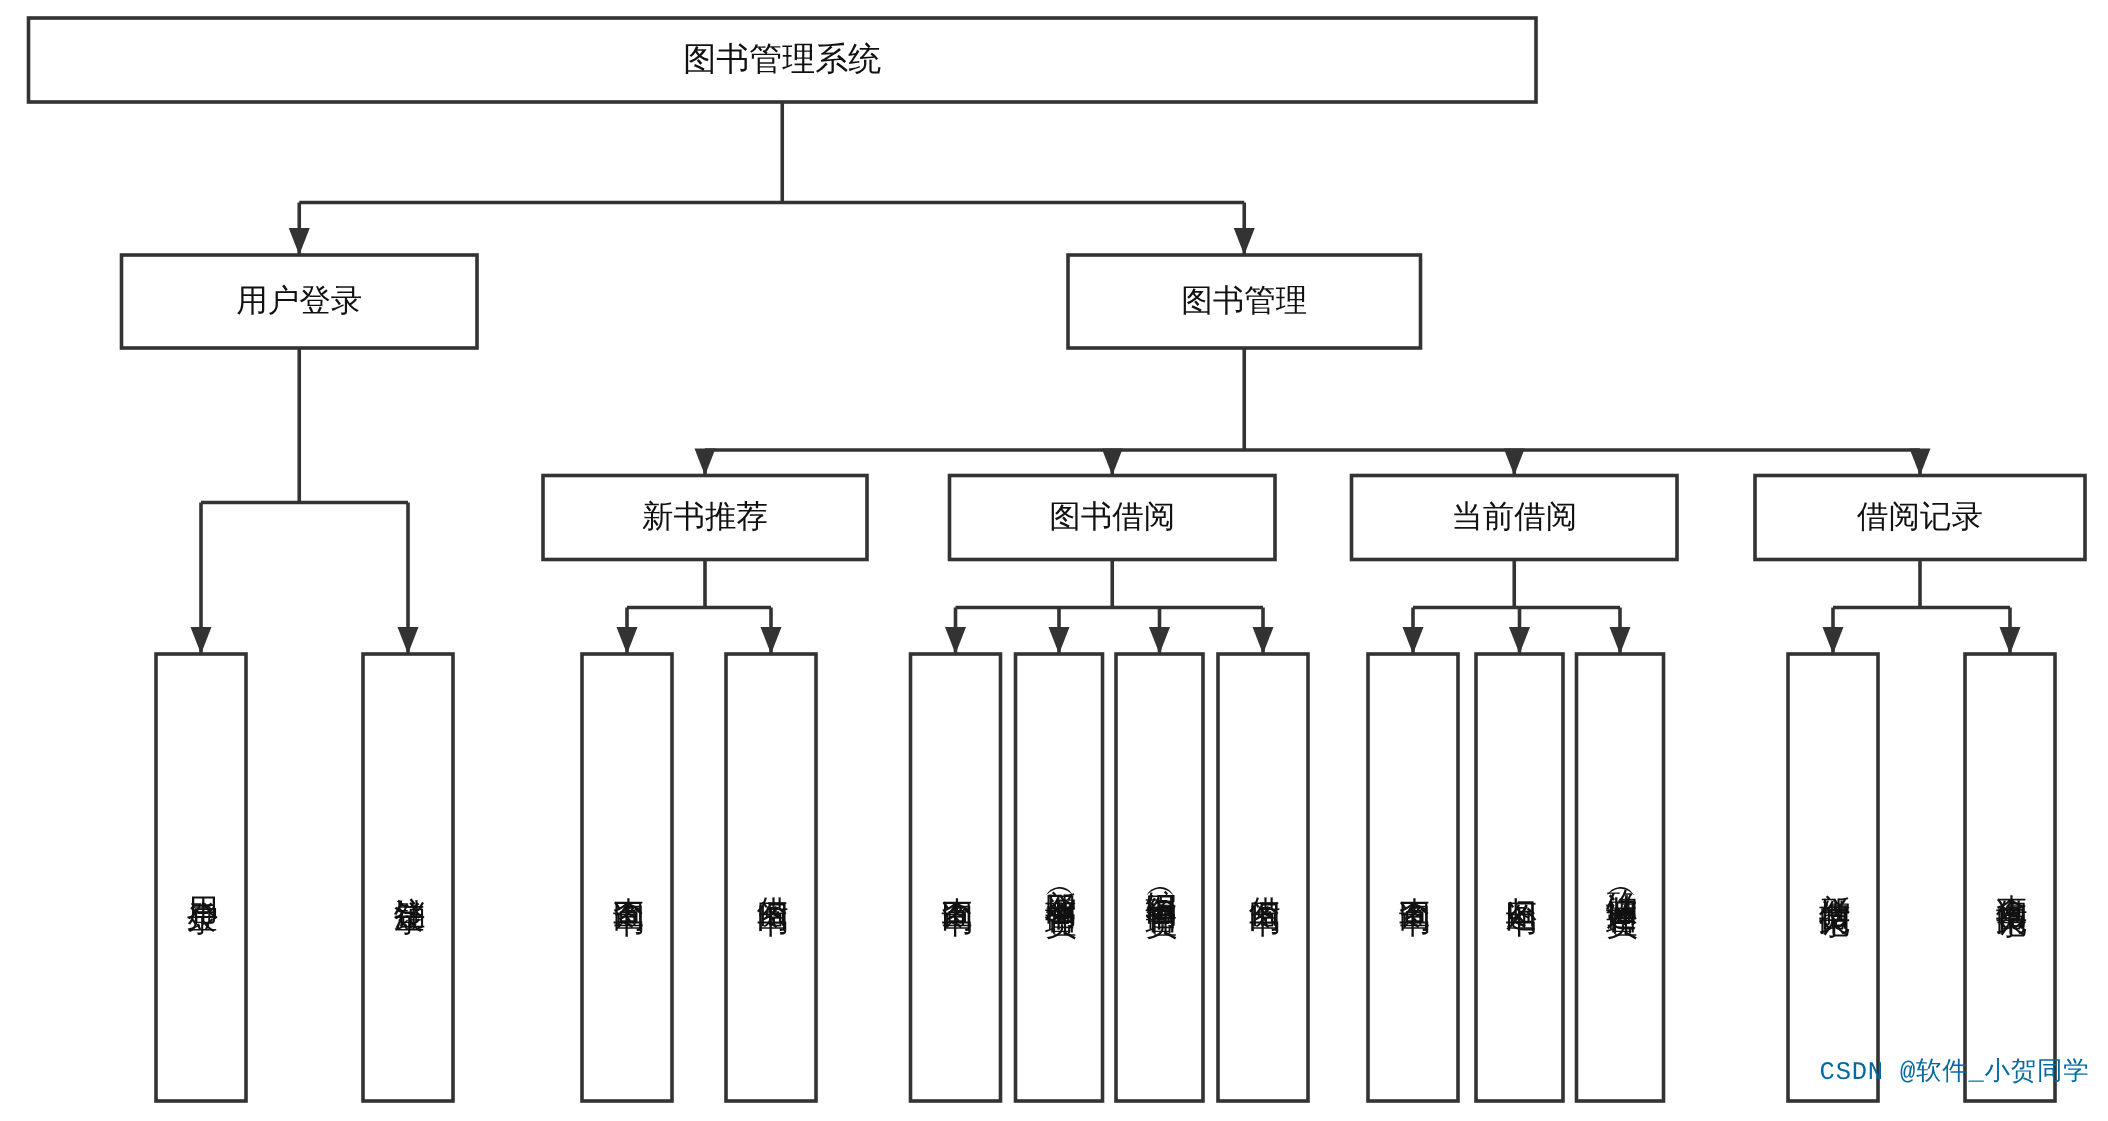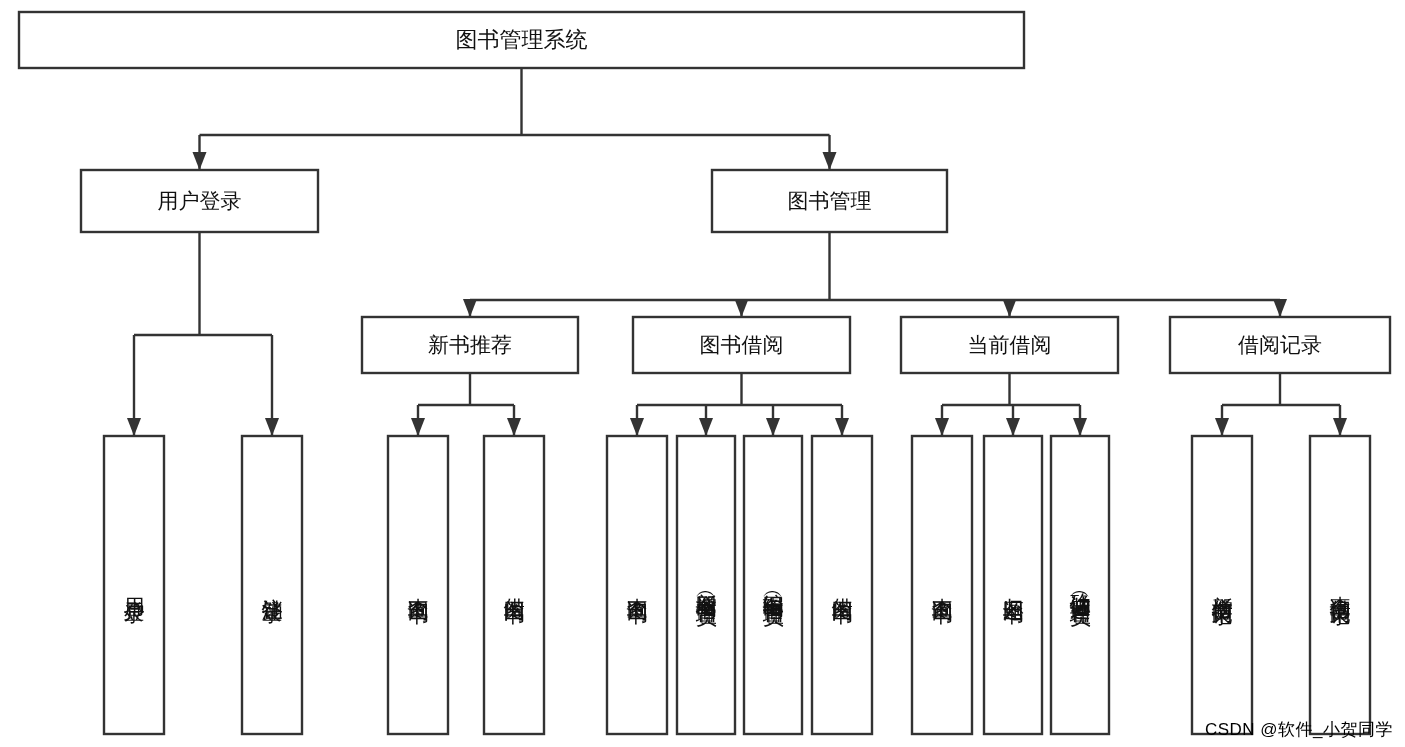--- a/index.html
+++ b/index.html
@@ -61,24 +61,24 @@
     font-size: 21px;
     line-height: 1.06;
     letter-spacing: 2px;
     color: #111111;
     white-space: nowrap;
     pointer-events: none;
   }
   .watermark {
     position: absolute;
     right: 12px;
-    bottom: 6px;
-    font-family: Liberation Sans, sans-serif;
+    bottom: 22px;
+    font-family: Liberation Mono, monospace;
     font-size: 17px;
-    color: #000000;
+    color: #0369a1;
     letter-spacing: 0.5px;
     white-space: nowrap;
   }
 </style>
 </head>
 <body>
 
 <div id="diagram-root">
   <svg class="diagram-canvas" id="diagram-svg" viewBox="0 0 1405 747">
       <rect x="19" y="12" width="1005" height="56" class="node-box"></rect>

